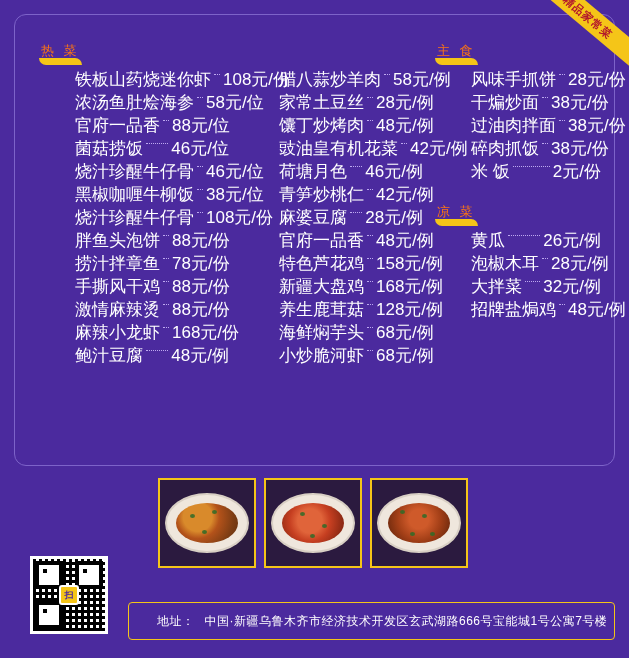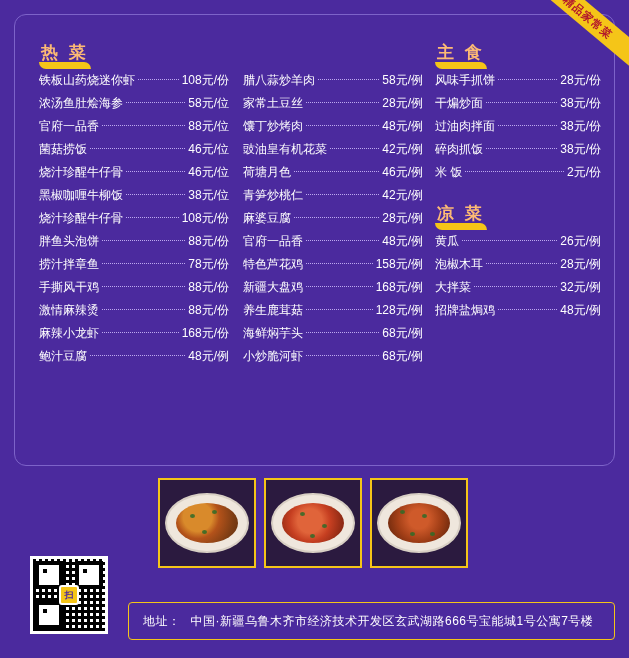--- a/index.html
+++ b/index.html
@@ -39,23 +39,23 @@
     top: 14px;
     width: 601px;
     height: 452px;
     border: 1px solid #7d63c9;
     border-radius: 12px;
     box-sizing: border-box;
   }
   .section-title {
     display: inline-block;
     position: relative;
-    color: #fdba74;
-    font-size: 17px;
-    font-weight: bold;
+    color: #f97316;
+    font-size: 13px;
+    font-weight: normal;
     letter-spacing: 3px;
     padding: 0 2px 2px 2px;
   }
   .title-wrap {
     position: relative;
     display: inline-block;
   }
   .title-underline {
     position: absolute;
     left: 0;
@@ -84,26 +84,27 @@
   .col-a { left: 24px;  width: 190px; }
   .col-b { left: 228px; width: 180px; }
   .col-c { left: 420px; width: 166px; }
 
   .group-head {
     margin-bottom: 12px;
     height: 20px;
   }
   .item {
     display: flex;
-    align-items: center;
+    align-items: flex-start;
     color: #ffffff;
-    font-size: 12px;
+    font-size: 17px;
     line-height: 14px;
     margin-bottom: 9px;
     white-space: nowrap;
+    margin-left: 36px;
   }
   .item .nm { flex: 0 0 auto; }
   .item .dots {
     flex: 1 1 auto;
     border-bottom: 1px dotted #bda9f0;
     margin: 0 3px 3px 3px;
     min-width: 6px;
     height: 1px;
   }
   .item .pr { flex: 0 0 auto; }
@@ -216,21 +217,21 @@
     top: 602px;
     width: 487px;
     height: 38px;
     border: 1px solid #f5c518;
     border-radius: 4px;
     box-sizing: border-box;
     color: #ffffff;
     font-size: 12px;
     display: flex;
     align-items: center;
-    padding-left: 14px;
+    padding-left: 28px;
     letter-spacing: .5px;
   }
   .addr-label { margin-right: 10px; }
 </style>
 </head>
 <body>
 
 <div class="page">
 
   <div class="ribbon">精品家常菜</div>

